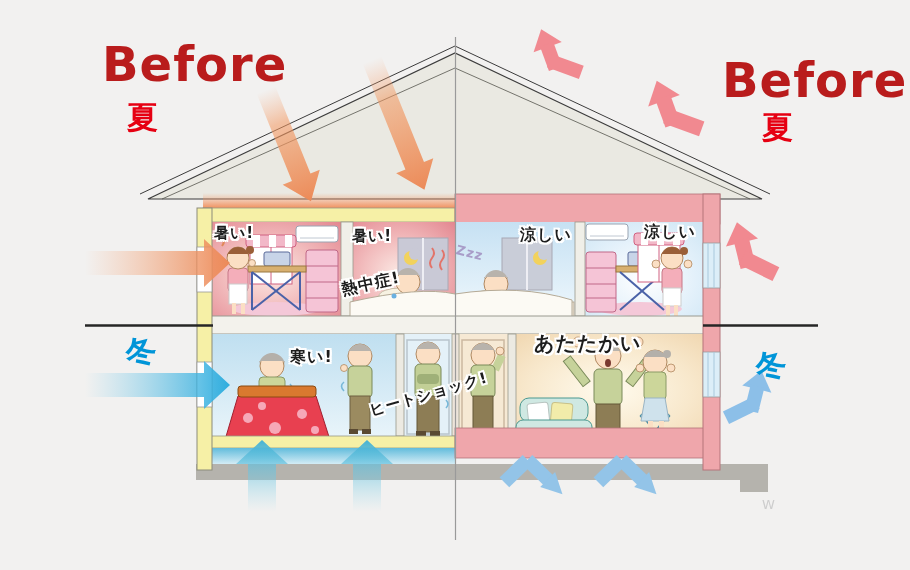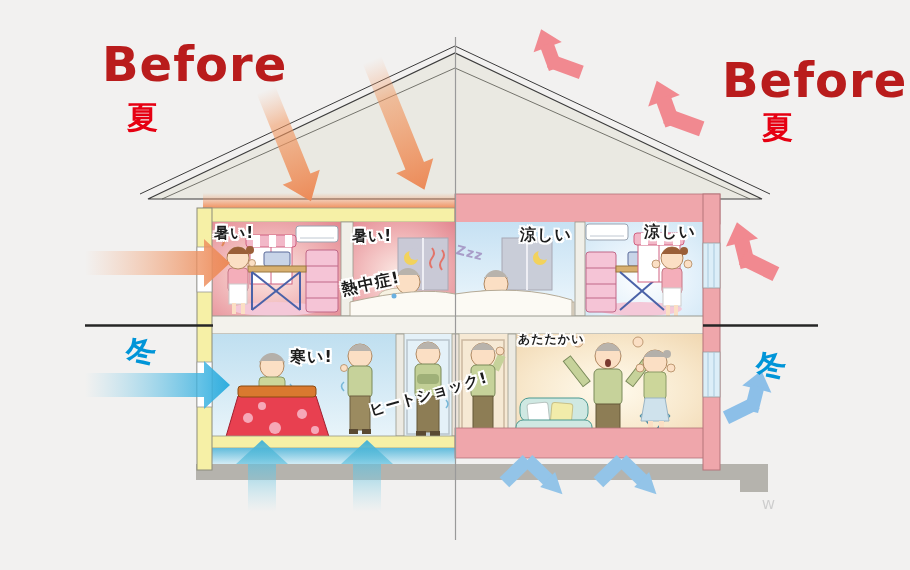--- a/index.html
+++ b/index.html
@@ -354,16 +354,16 @@
 <div class="lbl season blue rot" style="left:752px;top:354px;transform:rotate(-14deg);">冬</div>
 
 <div class="lbl callout" style="left:214px;top:226px;">暑い!</div>
 <div class="lbl callout" style="left:352px;top:229px;">暑い!</div>
 <div class="lbl callout rot" style="left:340px;top:282px;font-size:16px;transform:rotate(-12deg);">熱中症!</div>
 <div class="lbl callout" style="left:520px;top:227px;font-size:16px;">涼しい</div>
 <div class="lbl callout" style="left:644px;top:224px;font-size:16px;">涼しい</div>
 <div class="lbl zzz rot" style="left:458px;top:243px;transform:rotate(14deg);">Zzz</div>
 <div class="lbl callout" style="left:290px;top:349px;font-size:16px;">寒い!</div>
 <div class="lbl callout rot" style="left:368px;top:404px;transform:rotate(-16deg);">ヒートショック!</div>
-<div class="lbl callout" style="left:518px;top:333px;font-size:12px;">あたたかい</div>
+<div class="lbl callout" style="left:534px;top:333px;font-size:20px;">あたたかい</div>
 <div class="lbl wm" style="left:762px;top:498px;">W</div>
 
 </div>
 
 </body></html>

